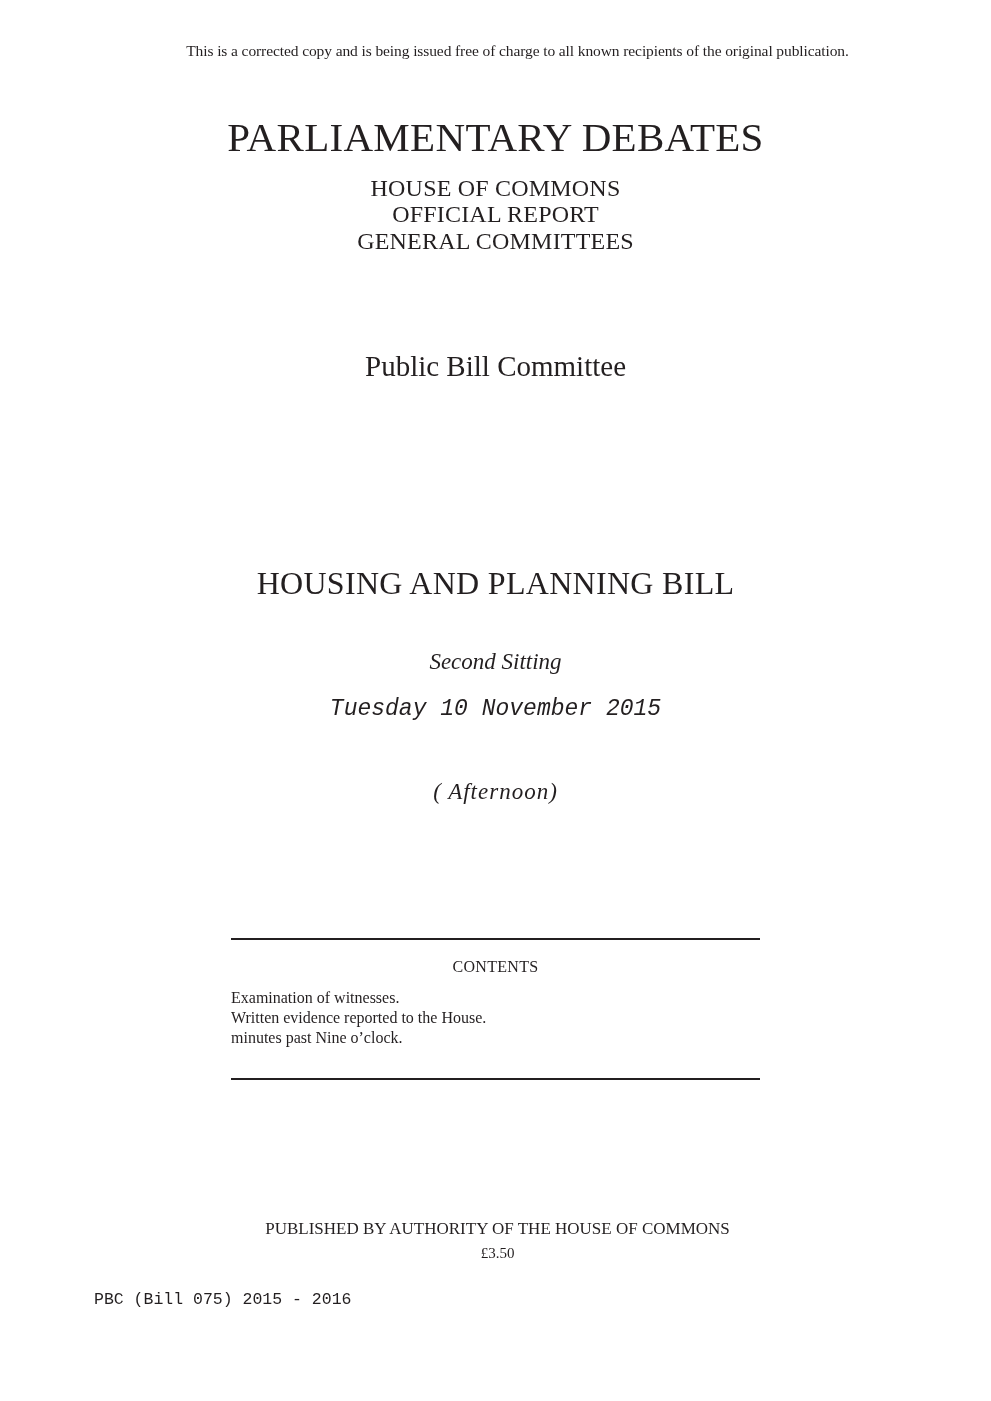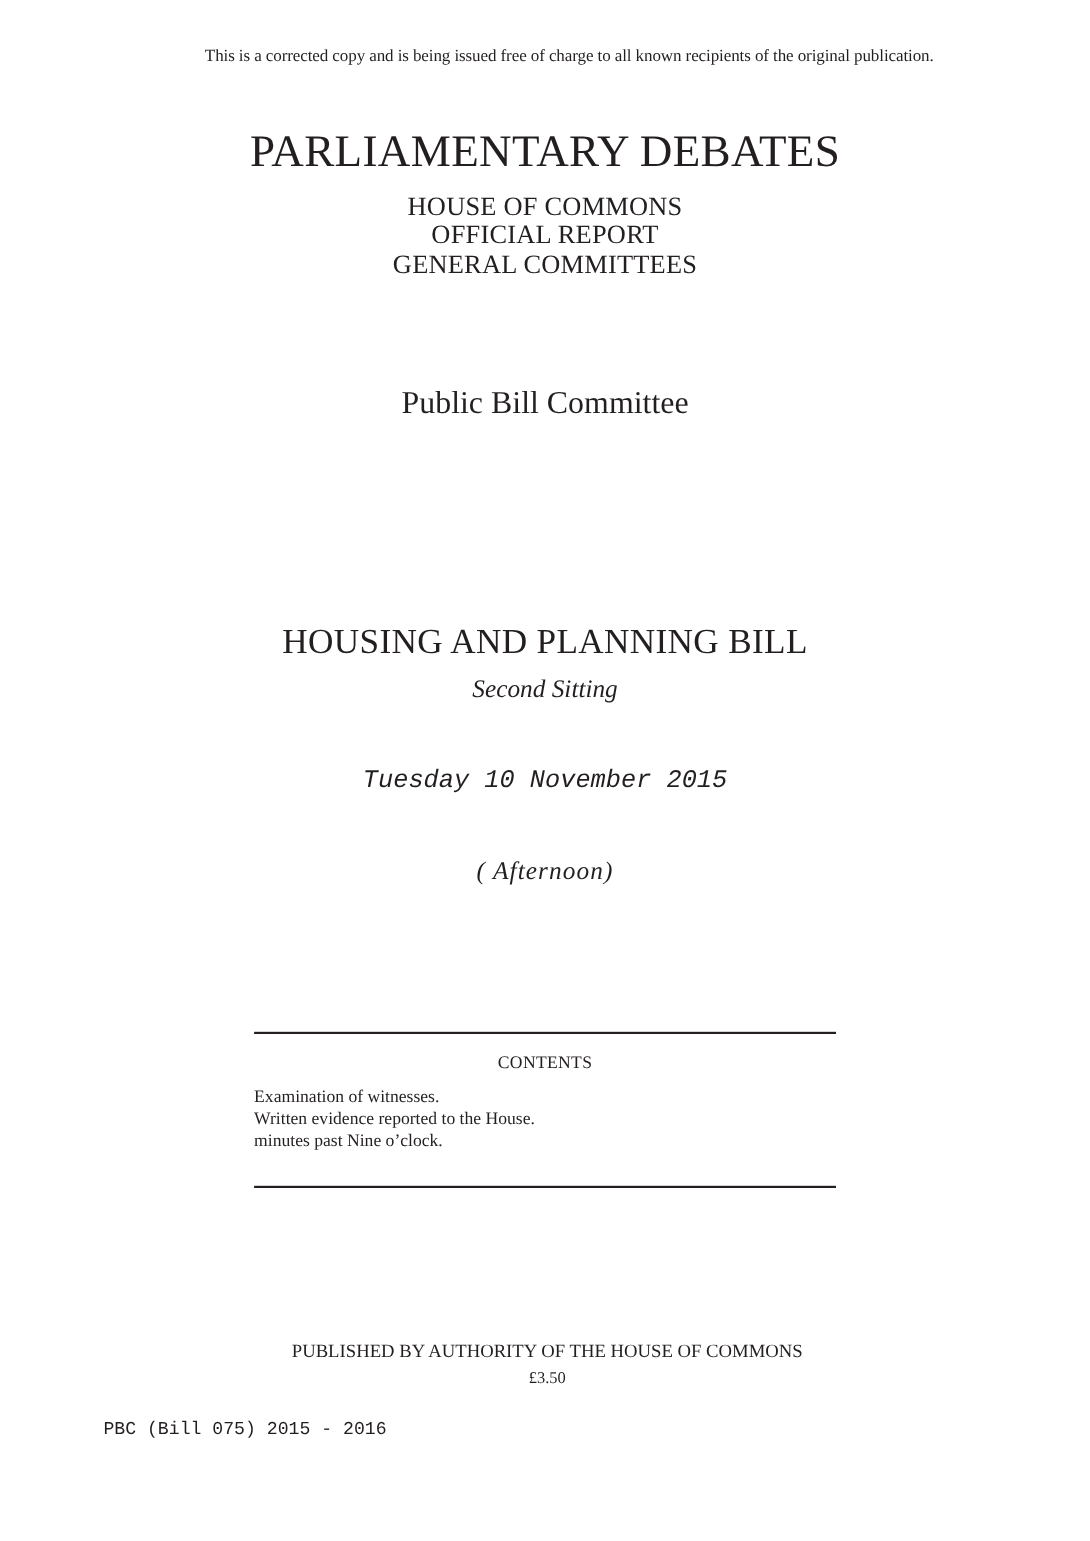--- a/index.html
+++ b/index.html
@@ -44,21 +44,21 @@
     .bill-title {
       top: 542px;
       font-size: 32px;
       letter-spacing: 0.3px;
       margin-top: 23px;
     }
     .italic-line {
       font-style: italic;
       font-size: 23px;
     }
-    .it1 { top: 614px; }
+    .it1 { top: 649px; }
     .it2 { top: 696px; font-family: Liberation Mono, monospace; }
     .it3 { top: 743px; letter-spacing: 1px; margin-top: 36px; }
 
     .rule {
       left: 231px;
       width: 529px;
       height: 2px;
       background: #231f20;
     }
     .rule-top { top: 938px; }

